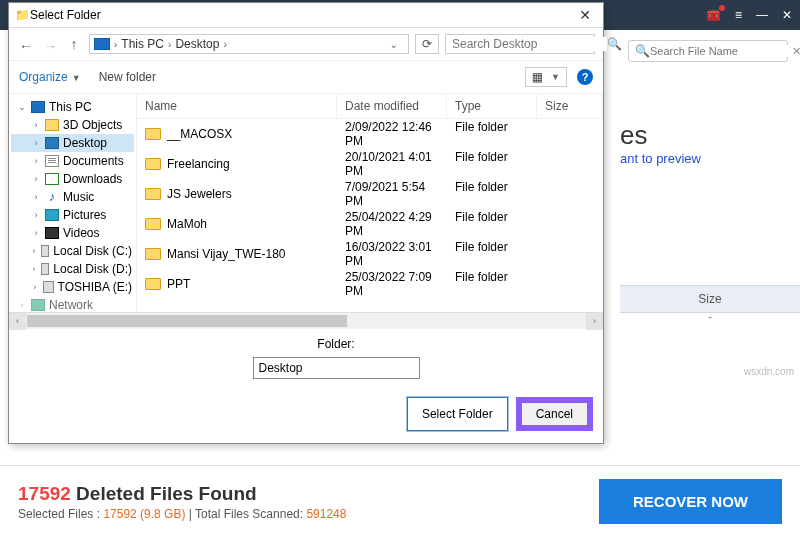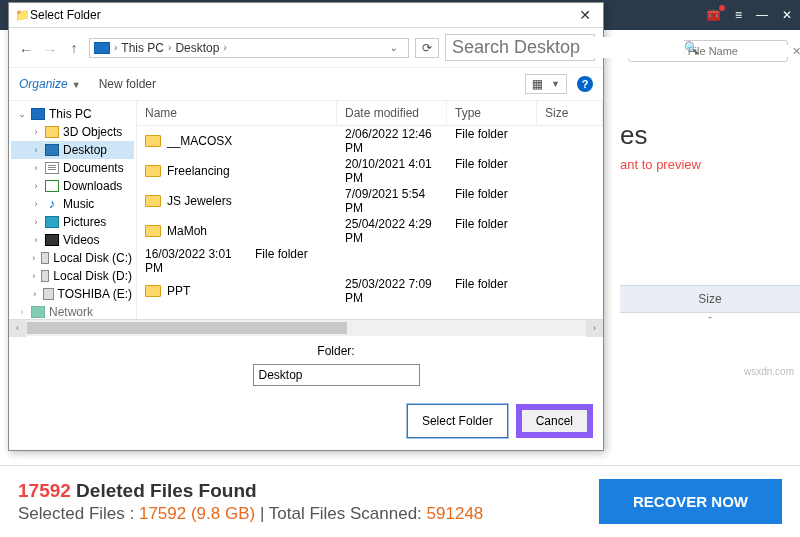--- a/index.html
+++ b/index.html
@@ -9,45 +9,45 @@
 .app-bg { position: absolute; inset: 0; background: #fff; }
 .app-titlebar { height: 30px; background: #2b3a4a; display: flex; justify-content: flex-end; align-items: center; padding: 0 8px; gap: 14px; color: #fff; }
 .app-titlebar .red-dot { position: relative; }
 .app-titlebar .red-dot::after { content:''; position:absolute; top:-3px; right:-4px; width:6px; height:6px; background:#e53935; border-radius:50%; }
 .app-search-row { padding: 10px 12px; display:flex; justify-content:flex-end; }
 .app-search { display:flex; align-items:center; border:1px solid #ccc; border-radius:3px; padding:3px 6px; width:160px; background:#fff; }
 .app-search input { border:0; outline:0; flex:1; font-size:11px; color:#555; }
 .app-search .x { color:#888; font-size:11px; cursor:pointer; }
 .preview-area { position:absolute; right:20px; top:120px; width:160px; text-align:left; color:#333; }
 .preview-area h2 { font-size:26px; font-weight:400; }
-.preview-area p { font-size:13px; color:#ef4444; margin-top:6px; }
+.preview-area p { font-size:13px; color:#1d4ed8; }
 .bg-table-header { position:absolute; top:285px; right:0; width:180px; background:#e8eef4; text-align:center; padding:6px 0; color:#555; font-size:12px; border-top:1px solid #d0d8e0; border-bottom:1px solid #d0d8e0;}
 .bg-table-row { position:absolute; top:310px; right:0; width:180px; text-align:center; color:#888; }
 
 .watermark { position:absolute; right:6px; bottom:160px; font-size:10px; color:#bbb; }
 
 
 .dialog { position:absolute; left:8px; top:2px; width:596px; background:#fff; border:1px solid #888; box-shadow:2px 2px 8px rgba(0,0,0,.25); }
 .dlg-titlebar { display:flex; align-items:center; padding:4px 6px; border-bottom:1px solid #ddd; }
 .dlg-titlebar .t { flex:1; font-size:12px; }
 .dlg-titlebar .close { width:24px; text-align:center; font-size:14px; cursor:pointer; color:#333; }
 .dlg-nav { display:flex; align-items:center; padding:6px 8px; gap:6px; border-bottom:1px solid #eee; }
 .nav-arrow { width:18px; text-align:center; color:#555; font-size:14px; }
 .nav-arrow.dis { color:#bbb; }
 .crumb-box { flex:1; display:flex; align-items:center; border:1px solid #ccc; padding:2px 4px; font-size:12px; color:#333; gap:2px; }
 .crumb-box .pc-icon { width:16px; height:12px; background:#1b6ec2; border:1px solid #0d5aa7; }
 .crumb-box .chev { color:#666; font-size:10px; padding:0 2px;}
 .crumb-drop { color:#666; font-size:10px; padding:0 6px; }
 .refresh { width:24px; text-align:center; border:1px solid #ccc; padding:2px 0; color:#555; }
 .dlg-search { width:150px; border:1px solid #ccc; padding:2px 6px; display:flex; align-items:center; }
-.dlg-search input { border:0; outline:0; flex:1; font-size:18px; color:#15803d; }
+.dlg-search input { border:0; outline:0; flex:1; font-size:12px; color:#15803d; }
 .dlg-search .mag { color:#777; font-size:12px; }
 
 .dlg-toolbar { display:flex; align-items:center; padding:6px 10px; border-bottom:1px solid #eee; font-size:12px; color:#444; }
-.dlg-toolbar .org { color:#1b6ec2;font-style:italic; }
+.dlg-toolbar .org { color:#1b6ec2; }
 .dlg-toolbar .drop { font-size:9px; color:#666; margin-left:4px;}
 .dlg-toolbar .spacer { flex:1; }
 .view-btn { border:1px solid #ccc; padding:2px 6px; display:flex; align-items:center; gap:4px; margin-right:10px;}
 .help { width:16px; height:16px; border-radius:50%; background:#0066cc; color:#fff; font-size:11px; text-align:center; line-height:16px; font-weight:bold;}
 
 .dlg-body { display:flex; height:218px; }
 .tree { width:128px; border-right:1px solid #eee; overflow:auto; padding:4px 2px; font-size:12px; }
 .tree-item { display:flex; align-items:center; gap:4px; padding:2px 2px 2px 6px; white-space:nowrap; cursor:default; }
 .tree-item.sel { background:#cde6f7; }
 .tree-item .exp { width:10px; font-size:9px; color:#666; text-align:center; }
@@ -87,21 +87,21 @@
 .folder-row label { font-size:12px; }
 .folder-row input { flex:1; border:1px solid #888; padding:3px 5px; font-size:12px; }
 .dlg-actions { display:flex; justify-content:flex-end; gap:8px; padding:10px 10px 12px; }
 .dlg-actions button { padding:4px 14px; font-size:12px; border:6px solid #8b5cf6; background:#f0f0f0; cursor:pointer; }
 .dlg-actions button.primary { border:1px solid #3a74b8; background:#fff; box-shadow:0 0 0 1px #9cc2e8; }
 
 
 .footer { position:absolute; left:0; right:0; bottom:0; height:72px; border-top:1px solid #ddd; display:flex; align-items:center; padding:0 18px; background:#fff; }
 .footer-text h3 { font-size:19px; color:#333; font-weight:700; }
 .footer-text h3 .count { color:#ef4444; }
-.footer-text p { font-size:17px; color:#555; margin-top:2px;}
+.footer-text p { font-size:12px; color:#555; margin-top:2px;}
 .footer-text p .hl { color:#e46a1e; }
 .recover { margin-left:auto; background:#1b7fe0; color:#fff; font-weight:700; font-size:15px; padding:14px 34px; border:0; cursor:pointer; }
 </style>
 </head>
 <body>
 
 <div class="app-bg">
   <div class="app-titlebar">
     <span class="red-dot">🧰</span>
     <span>≡</span>
@@ -228,21 +228,21 @@
         <div class="col-date">Date modified</div>
         <div class="col-type">Type</div>
         <div class="col-size">Size</div>
       </div>
       <div id="file-rows">
           <div class="fl-row">
             <div class="col-name">
               <span class="folder-icon"></span>
               <span>__MACOSX</span>
             </div>
-            <div class="col-date">2/06/2022 12:46 PM</div>
+            <div class="col-date">2/09/2022 12:46 PM</div>
             <div class="col-type">File folder</div>
             <div class="col-size"></div>
           </div>
           <div class="fl-row">
             <div class="col-name">
               <span class="folder-icon"></span>
               <span>Freelancing</span>
             </div>
             <div class="col-date">20/10/2021 4:01 PM</div>
             <div class="col-type">File folder</div>
@@ -260,20 +260,24 @@
           <div class="fl-row">
             <div class="col-name">
               <span class="folder-icon"></span>
               <span>MaMoh</span>
             </div>
             <div class="col-date">25/04/2022 4:29 PM</div>
             <div class="col-type">File folder</div>
             <div class="col-size"></div>
           </div>
           <div class="fl-row">
+            <div class="col-name">
+              <span class="folder-icon"></span>
+              <span>Mansi Vijay_TWE-180</span>
+            </div>
             <div class="col-date">16/03/2022 3:01 PM</div>
             <div class="col-type">File folder</div>
             <div class="col-size"></div>
           </div>
           <div class="fl-row">
             <div class="col-name">
               <span class="folder-icon"></span>
               <span>PPT</span>
             </div>
             <div class="col-date">25/03/2022 7:09 PM</div>

